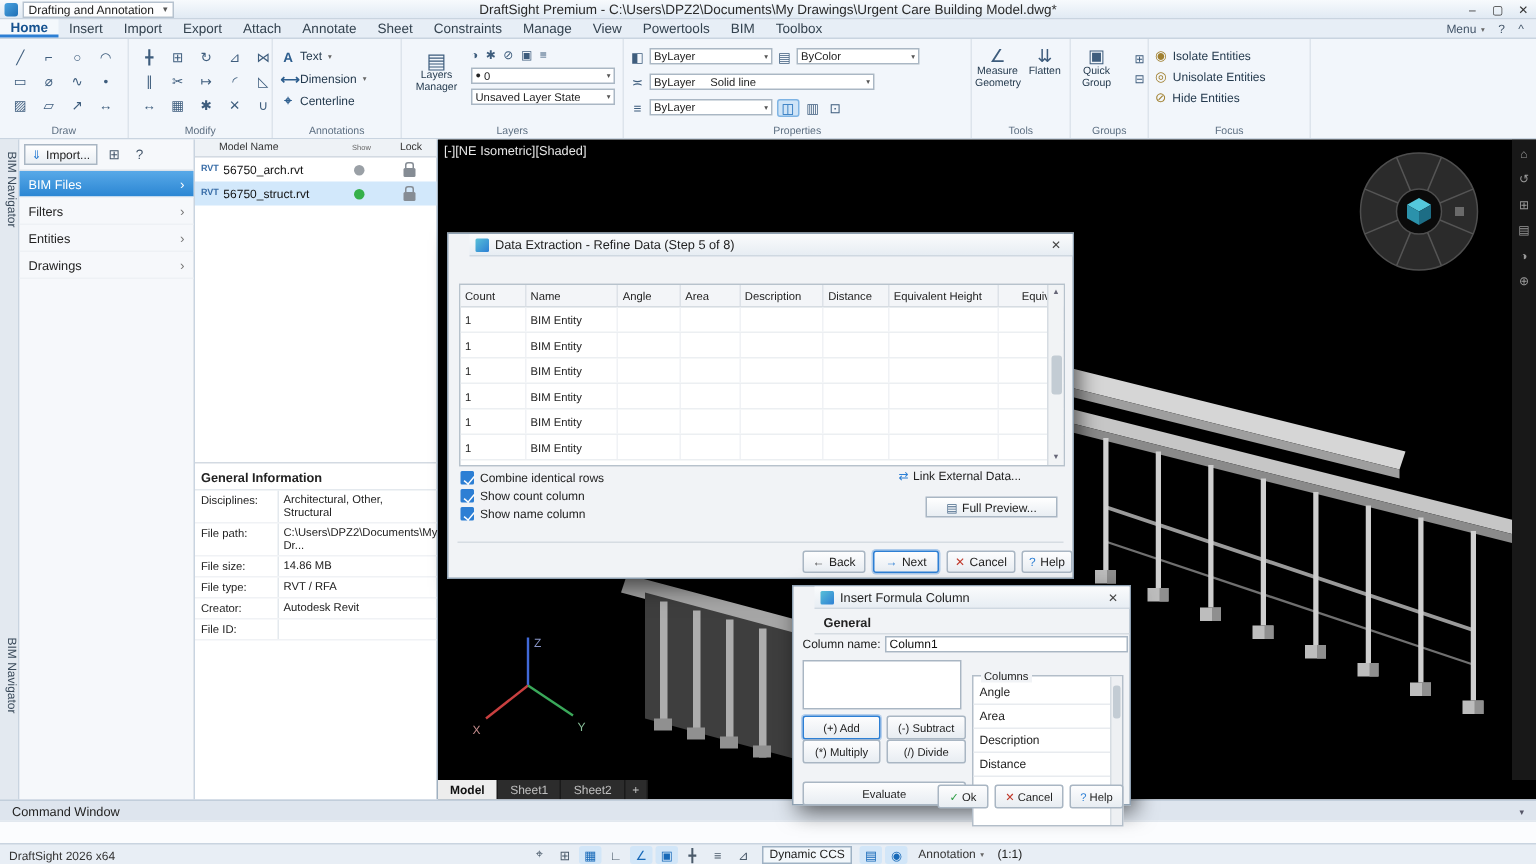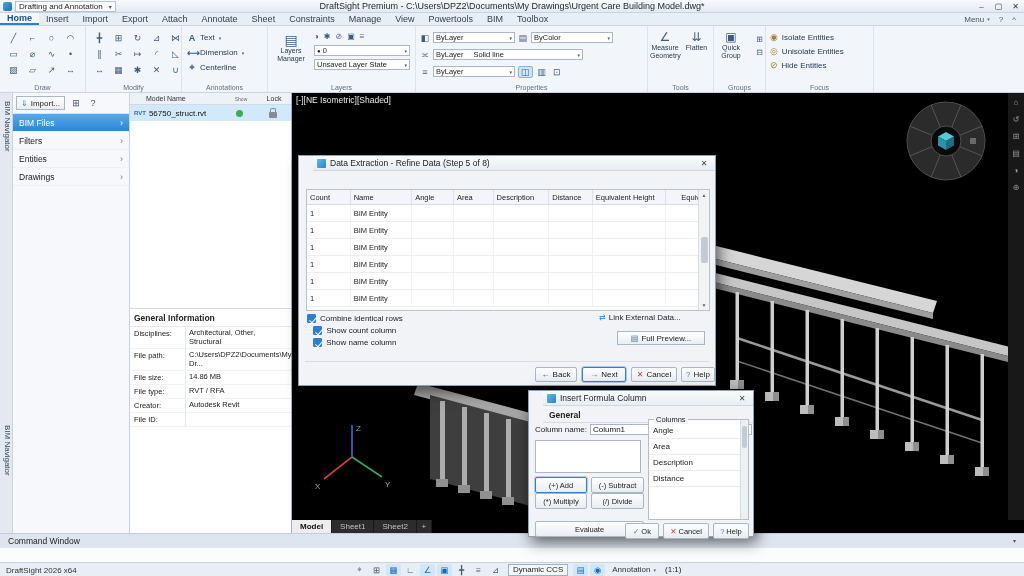--- a/index.html
+++ b/index.html
@@ -129,21 +129,21 @@
   #dlg1 .instr { font-size:8px; color:#222; padding:6px 8px 0; white-space:normal; }
   #dtable { position:absolute; left:7px; top:33px; width:404px; height:122px; background:#fff; border:1px solid #b7c2cc; overflow:hidden; }
   .dthead { display:flex; height:15px; background:#f3f5f8; border-bottom:1px solid #d6dce2; font-size:7.5px; color:#222; }
   .dthead span { border-right:1px solid #dde2e8; padding:3px 0 0 3px; overflow:hidden; white-space:nowrap; }
   .dtrow { display:flex; height:17px; border-bottom:1px solid #eceff2; font-size:7.5px; color:#222; }
   .dtrow span { border-right:1px solid #f0f2f5; padding:4px 0 0 3px; overflow:hidden; white-space:nowrap; }
   .cw1{width:44px;} .cw2{width:62px;} .cw3{width:42px;} .cw4{width:40px;} .cw5{width:56px;} .cw6{width:44px;} .cw7{width:74px;} .cw8{width:31px;border-right:none!important;margin-left:12px;}
   .vsb { position:absolute; right:0; top:0; bottom:0; width:11px; background:#f1f3f5; border-left:1px solid #d6dce2;
     display:flex; flex-direction:column; align-items:center; justify-content:space-between; font-size:5px; color:#667; padding:2px 0; }
   .vsb .thumb { width:7px; flex:0 0 26px; background:#c3ccd4; border-radius:2px; }
-  .dchecks { position:absolute; left:8px; top:158px; display:flex; flex-direction:column; gap:3px;align-items:center; }
+  .dchecks { position:absolute; left:8px; top:158px; display:flex; flex-direction:column; gap:3px; }
   .chk { display:flex; align-items:center; gap:4px; font-size:8px; color:#222; white-space:nowrap; }
   .box { width:9px; height:9px; background:#2d7fd4; border:1px solid #2d7fd4; border-radius:1px; position:relative; flex:none; }
   .box::after { content:""; position:absolute; left:2.5px; top:0.5px; width:3px; height:5.5px;
     border:solid #fff; border-width:0 1.5px 1.5px 0; transform:rotate(40deg); }
   .linkbtn { position:absolute; left:300px; top:157px; display:flex; align-items:center; gap:3px; font-size:8px; color:#222; white-space:nowrap; }
   .linkbtn .i { color:#2d7fd4; font-size:8px; }
   .prevbtn { position:absolute; left:318px; top:175px; width:88px; height:14px; border:1px solid #a9b6c3;
     background:linear-gradient(#fff,#e9eef3); display:flex; align-items:center; justify-content:center; gap:3px; font-size:8px; color:#222; white-space:nowrap; }
   .prevbtn .i2 { color:#4a6a8a; }
   .dsep { position:absolute; left:6px; right:6px; top:205px; border-top:1px solid #d6dce2; }
@@ -151,21 +151,21 @@
     display:flex; align-items:center; justify-content:center; gap:3px; font-size:8px; color:#222; border-radius:2px; white-space:nowrap; }
   #btn-back { left:236px; width:42px; } #btn-next { left:283px; width:44px; border-color:#2d7fd4; box-shadow:0 0 0 1px rgba(45,127,212,.35); }
   #btn-cancel { left:332px; width:46px; } #btn-help { left:382px; width:34px; }
   .ig { color:#444; } .ib { color:#2d7fd4; } .ir { color:#c0392b; } .igr { color:#2e9e44; }
 
   #dlg2 { left:528px; top:390px; width:226px; height:147px; }
   #dlg2 .section { font-size:8.5px; font-weight:bold; color:#222; padding:4px 6px 2px; border-bottom:1px solid #d6dce2; }
   .namerow { position:absolute; left:6px; top:33px; display:flex; align-items:center; font-size:8px; color:#222; gap:3px; white-space:nowrap; }
   .namerow input { width:162px; height:11px; border:1px solid #a9b6c3; font-size:8px; padding:0 2px; font-family:inherit; background:#fff; color:#111; }
   .formulabox { position:absolute; left:6px; top:49px; width:106px; height:33px; background:#fff; border:1px solid #a9b6c3; }
-  .colsbox { position:absolute; left:119px; top:28px; width:101px; height:101px; border:1px solid #b3bec9; background:#fff; }
+  .colsbox { position:absolute; left:119px; top:59px; width:101px; height:101px; border:1px solid #b3bec9; background:#fff; }
   .colsbox .lbl { position:absolute; left:5px; top:-5px; background:#f1f3f6; font-size:7.5px; padding:0 2px; color:#222; }
   .colitem { height:16px; border-bottom:1px solid #e8ebef; font-size:8px; color:#222; display:flex; align-items:center; padding-left:4px; margin-right:8px; white-space:nowrap; }
   .colitem:first-of-type { margin-top:3px; }
   .colsb { position:absolute; right:0; top:0; bottom:0; width:8px; background:#eef0f3; border-left:1px solid #d6dce2; }
   .colsb .thumb2 { position:absolute; left:1px; top:6px; width:5px; height:22px; background:#c3ccd4; border-radius:2px; }
   .fbtn { position:absolute; height:16px; border:1px solid #a9b6c3; background:linear-gradient(#fdfdfe,#e8edf2);
     font-size:7.5px; display:flex; align-items:center; justify-content:center; color:#222; border-radius:2px; gap:2px; white-space:nowrap; }
   #fb-add { left:6px; top:86px; width:52px; border-color:#2d7fd4; box-shadow:0 0 0 1px rgba(45,127,212,.3); }
   #fb-sub { left:62px; top:86px; width:53px; }
   #fb-mul { left:6px; top:102px; width:52px; }
@@ -415,20 +415,30 @@
       <span>Drawings</span>
       <span class="chev">›</span>
     </div>
   </div>
 
   <div id="treepanel">
     <div class="thead">
       <span class="c1">Model Name</span>
       <span class="c2">Show</span>
       <span class="c3">Lock</span>
+    </div>
+    <div class="trow">
+      <span class="badge">RVT</span>
+      <span class="nm">56750_arch.rvt</span>
+      <span class="show">
+          <span class="dotc"></span>
+        </span>
+      <span class="lk">
+          <span class="lockic"></span>
+        </span>
     </div>
     <div class="trow sel">
       <span class="badge">RVT</span>
       <span class="nm">56750_struct.rvt</span>
       <span class="show">
           <span class="dotc green"></span>
         </span>
       <span class="lk">
           <span class="lockic"></span>
         </span>

